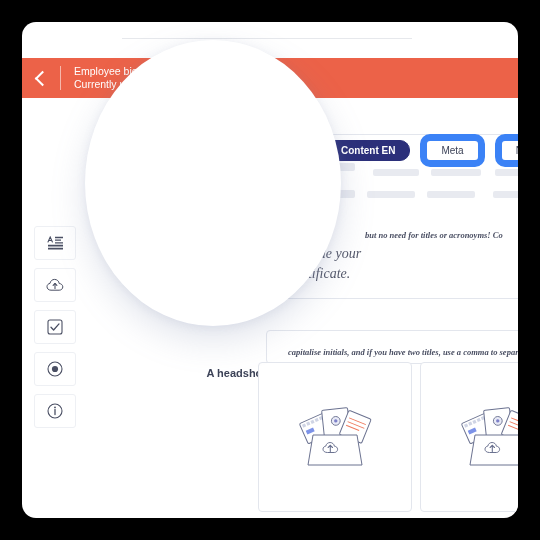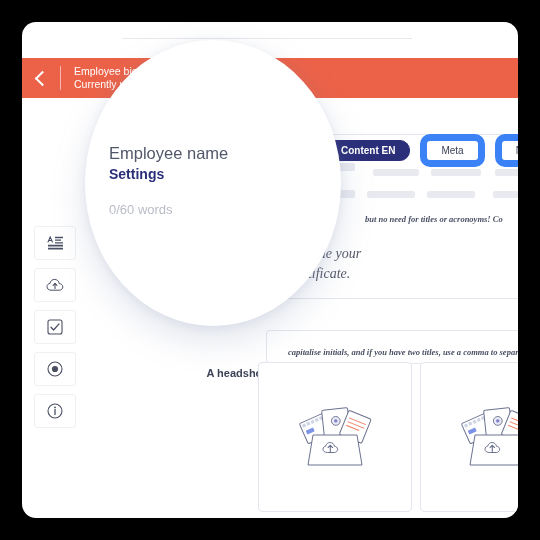--- a/index.html
+++ b/index.html
@@ -149,21 +149,21 @@
   .italic-note {
     position: absolute;
     font-family: "Liberation Serif", serif;
     font-style: italic;
     font-weight: 700;
     color: #4a4f63;
     white-space: nowrap;
   }
   .note-a {
     left: 343px;
-    top: 192px;
+    top: 208px;
     font-size: 8.5px;
   }
   .note-b {
     left: 268px;
     top: 222px;
     font-size: 14px;
     font-weight: 400;
     color: #55596b;
     line-height: 1.45;
     white-space: normal;
@@ -447,19 +447,14 @@
             <line x1="35.3" y1="50.6" x2="35.3" y2="44.4" stroke="#6b7290" stroke-width="1.1" stroke-linecap="round"></line>
             <path d="M33.1 46.5 L35.3 44.3 L37.5 46.5" stroke="#6b7290" stroke-width="1.1" fill="none" stroke-linecap="round"></path>
           </g>
         </svg>
       </span>
     </div>
 
   </div>
 
   <div class="magnifier"></div>
-  <div class="mag-inner">
-    <div class="mag-name">Employee name</div>
-    <div class="mag-settings">Settings</div>
-    <div class="mag-words">0/60 words</div>
-  </div>
 
 </div>
 
 </body></html>

